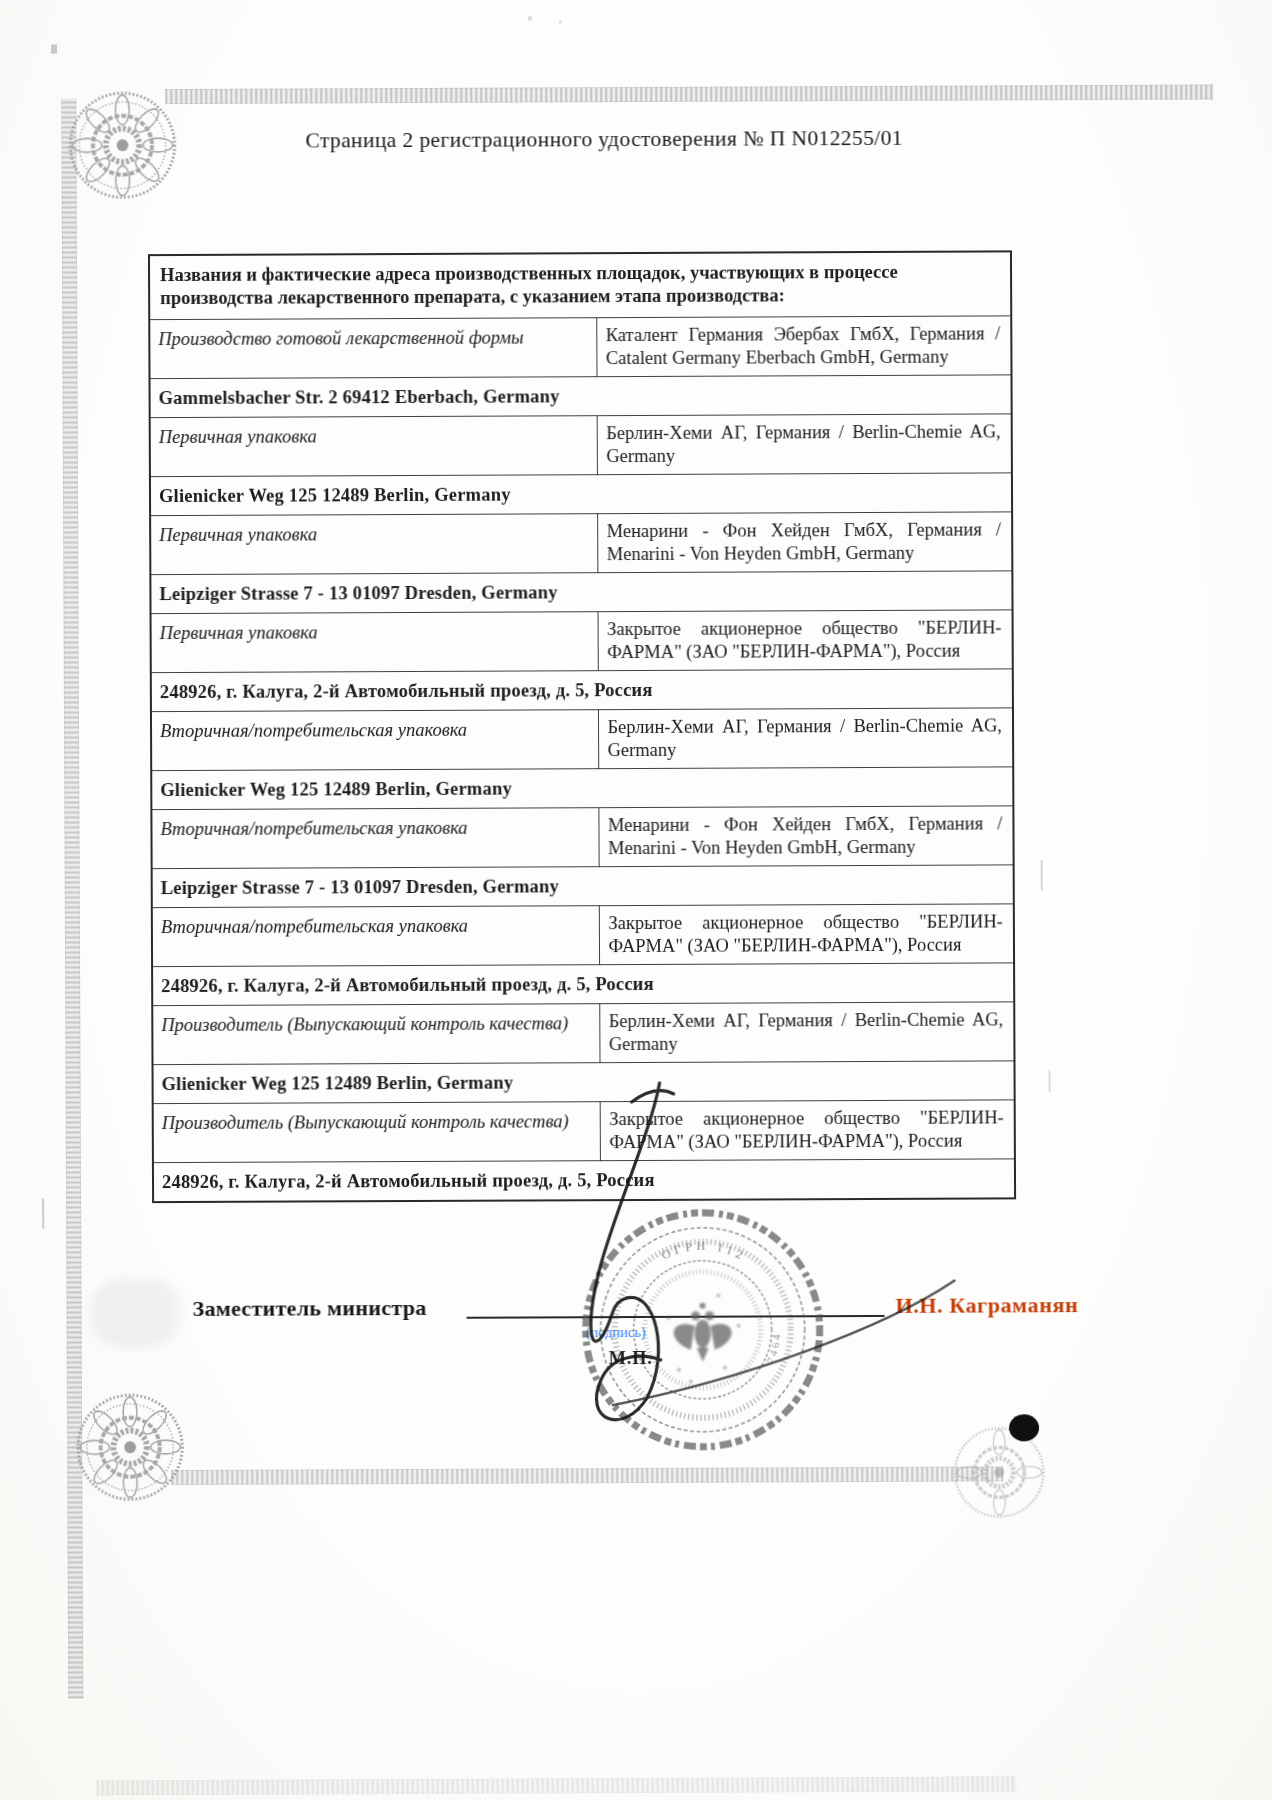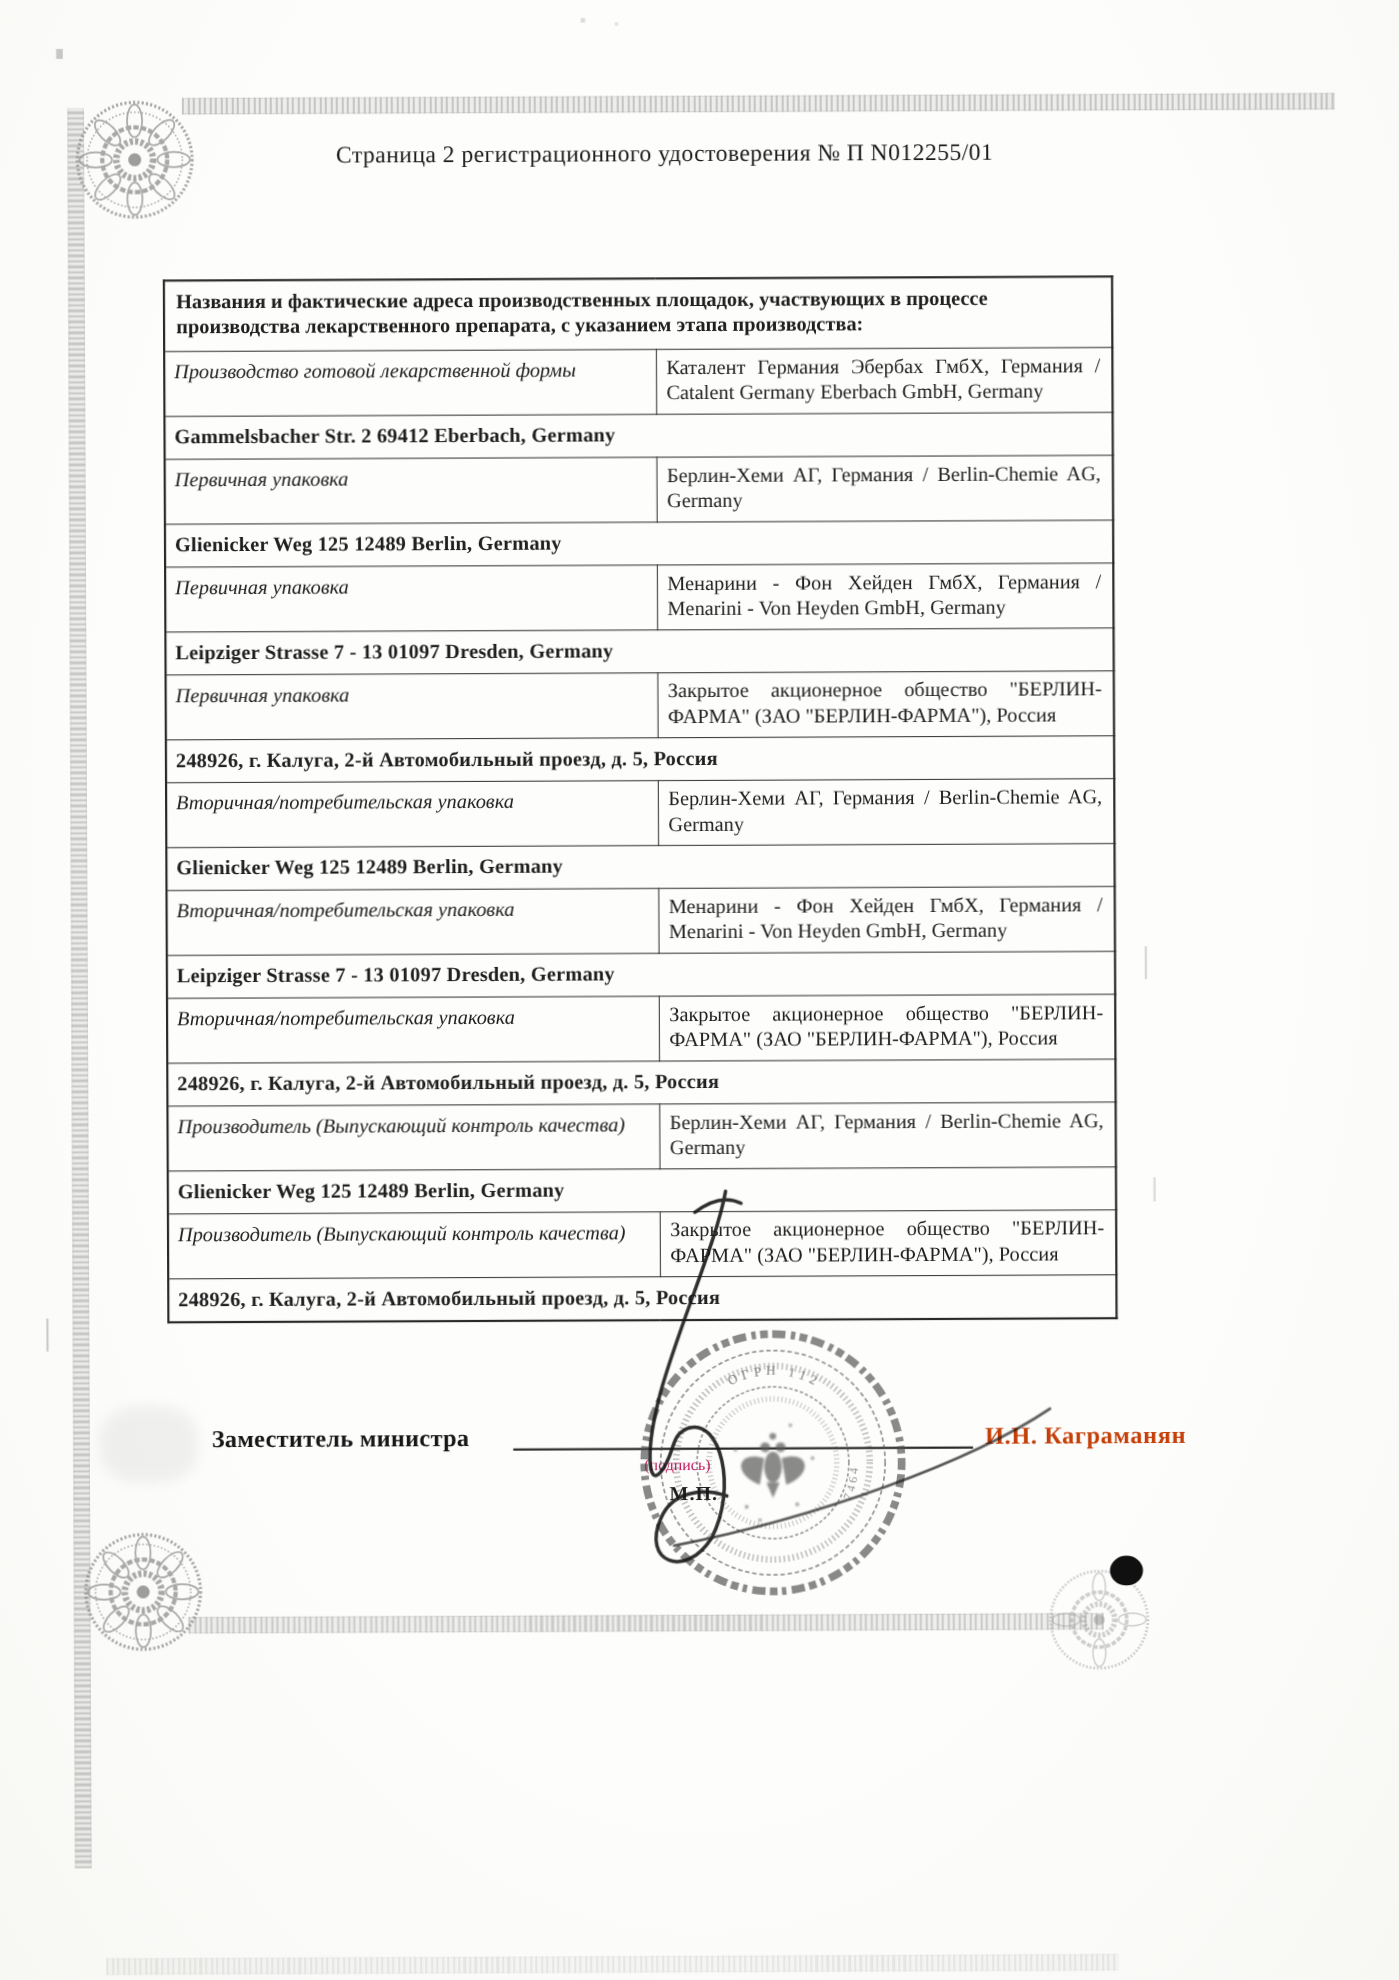--- a/index.html
+++ b/index.html
@@ -74,21 +74,21 @@
   .sig-role{
     position:absolute;left:190px;top:1294px;
     font-size:22px;font-weight:bold;color:#1a1a1a;letter-spacing:.3px;
   }
   .sig-line{
     position:absolute;left:464px;top:1316px;width:418px;height:0;
     border-top:2px solid #151515;opacity:.9;
   }
   .sig-caption{
     position:absolute;left:583px;top:1324px;
-    font-size:14.5px;color:#be185d;text-align:right;
+    font-size:14.5px;color:#3b82f6;text-align:right;
   }
   .sig-mp{
     position:absolute;left:606px;top:1348px;
     font-size:18px;color:#222;font-weight:bold;letter-spacing:1px;
   }
   .sig-name{
     position:absolute;left:893px;top:1294px;
     font-size:22px;font-weight:bold;color:#c2410c;letter-spacing:.6px;text-align:center;
   }
   .stamp-wrap{position:absolute;left:570px;top:1200px;width:260px;height:260px;opacity:.88;}

